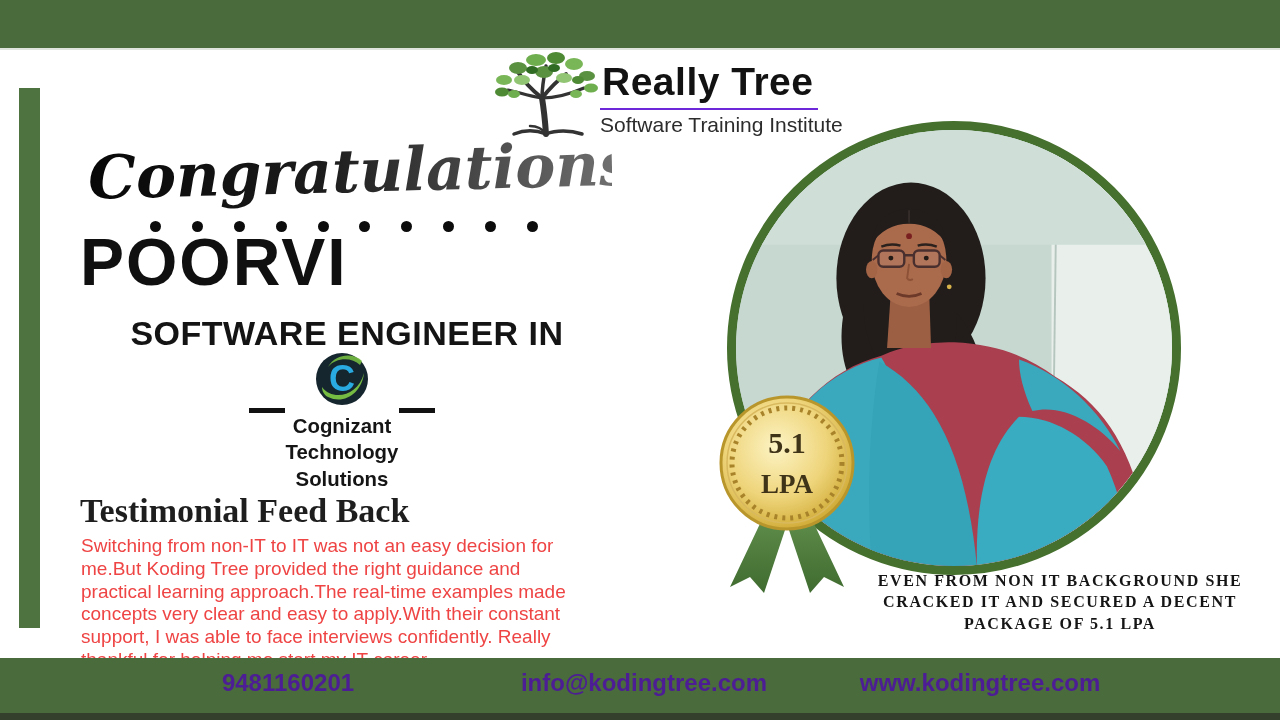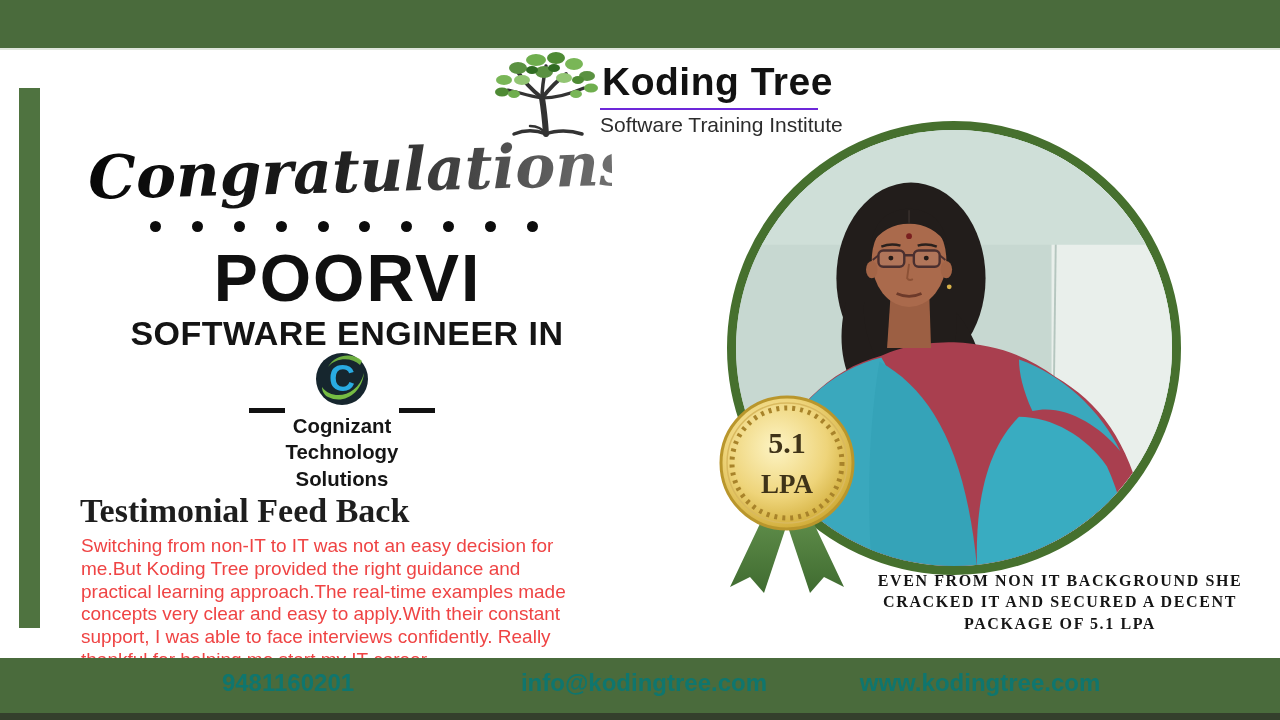--- a/index.html
+++ b/index.html
@@ -5,37 +5,37 @@
   html,body{margin:0;padding:0;background:#888;}
   .poster{position:relative;width:1280px;height:720px;background:#ffffff;overflow:hidden;
     font-family:"Liberation Sans",sans-serif;}
   .abs{position:absolute;}
 
   
   .top-bar{left:0;top:0;width:1280px;height:48px;background:#4a6b3c;border-bottom:2px solid #dfe5dc;}
   .left-bar{left:19px;top:88px;width:21px;height:540px;background:#4f7340;}
   .footer-bar{left:0;top:658px;width:1280px;height:62px;background:#4a6b3c;}
   .footer-strip{left:0;top:713px;width:1280px;height:7px;background:#343f2c;}
-  .footer-item{top:669px;font-size:24px;font-weight:bold;color:#0f766e;transform:translateX(-50%);white-space:nowrap;}
+  .footer-item{top:669px;font-size:24px;font-weight:bold;color:#4c1d95;transform:translateX(-50%);white-space:nowrap;}
 
   
   .brand-logo{left:492px;top:50px;width:110px;height:88px;}
   .brand-title{left:602px;top:60px;font-size:39px;font-weight:bold;color:#121212;letter-spacing:0.5px;white-space:nowrap;}
   .brand-subtitle{left:600px;top:108px;width:218px;border-top:2px solid #6d28d9;padding-top:3px;
     font-size:21px;color:#2c2c2c;text-align:center;white-space:nowrap;}
 
   
   .congrats{left:88px;top:136px;width:524px;text-align:center;
     font-family:"DejaVu Serif",serif;font-style:italic;font-weight:bold;font-size:60px;
     background:linear-gradient(90deg,#070707 0%,#1c1c1c 45%,#6f6f6f 100%);
     -webkit-background-clip:text;background-clip:text;color:transparent;
     transform:rotate(-1.5deg);white-space:nowrap;}
   .dots{left:150px;top:221px;width:388px;display:flex;justify-content:space-between;}
   .dots span{width:11px;height:11px;border-radius:50%;background:#0c0c0c;}
-  .hero-name{left:80px;top:240px;width:535px;text-align:center;font-size:66px;font-weight:bold;
+  .hero-name{left:80px;top:224px;width:535px;font-size:66px;font-weight:bold;
     letter-spacing:2px;color:#101010;font-family:"Liberation Sans",sans-serif;}
   .hero-role{left:62px;top:314px;width:570px;text-align:center;font-size:34px;font-weight:bold;
     letter-spacing:0.5px;color:#141414;white-space:nowrap;}
 
   
   .cog-logo{left:314px;top:351px;width:56px;height:56px;}
   .dash{top:408px;width:36px;height:5px;background:#111;}
   .dash-l{left:249px;} .dash-r{left:399px;}
   .cog-text{left:242px;top:413px;width:200px;text-align:center;font-size:21px;font-weight:bold;
     color:#151515;line-height:1.25;transform:scaleX(0.97);}
@@ -87,21 +87,21 @@
       <ellipse cx="30" cy="30" rx="8" ry="5" fill="#92c573"></ellipse>
       <ellipse cx="52" cy="22" rx="9" ry="6" fill="#5a9141"></ellipse>
       <ellipse cx="72" cy="28" rx="8" ry="5" fill="#92c573"></ellipse>
       <ellipse cx="86" cy="30" rx="6" ry="4" fill="#4e8a34"></ellipse>
       <ellipse cx="22" cy="44" rx="6" ry="4" fill="#6fae4e"></ellipse>
       <ellipse cx="84" cy="44" rx="6" ry="4" fill="#79b657"></ellipse>
       <ellipse cx="40" cy="20" rx="6" ry="4" fill="#2f6b22"></ellipse>
       <ellipse cx="62" cy="18" rx="6" ry="4" fill="#2f6b22"></ellipse>
     </g>
   </svg>
-  <div class="abs brand-title">Koding Tree</div>
+  <div class="abs brand-title">Really Tree</div>
   <div class="abs brand-subtitle">Software Training Institute</div>
 
   <div class="abs congrats">Congratulations</div>
   <div class="abs dots">
     <span></span>
       <span></span>
       <span></span>
       <span></span>
       <span></span>
     <span></span>

